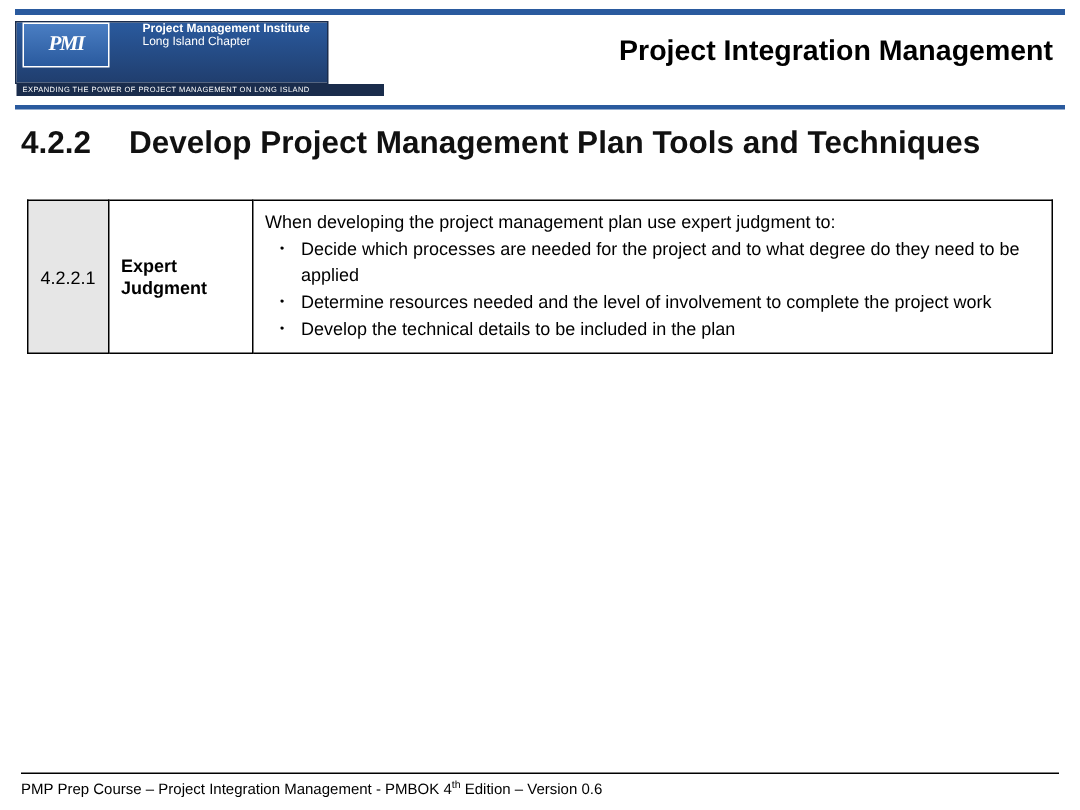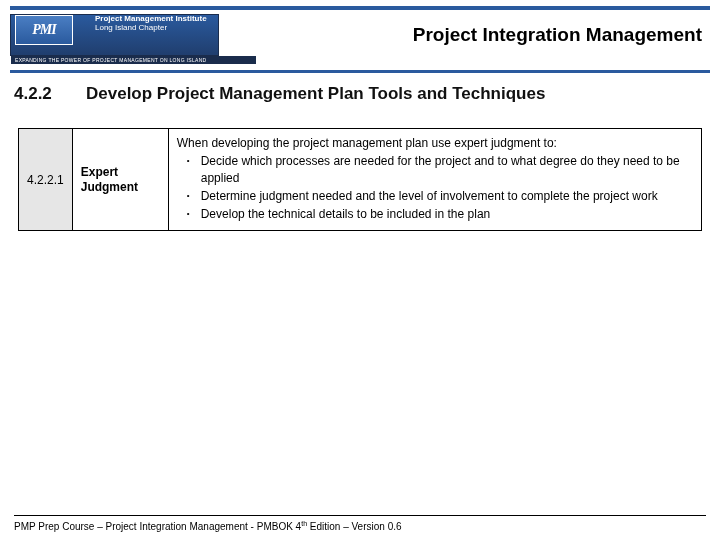--- a/index.html
+++ b/index.html
@@ -8,21 +8,21 @@
   .top-rule { height: 4px; background: #2a5a9e; margin: 6px 10px 0 10px; }
   .header { display: flex; align-items: center; padding: 4px 10px 0 10px; }
   .logo { width: 209px; height: 42px; background: linear-gradient(#2a5a9e,#203e6e); border:1px solid #1a2c4c; position: relative; display:flex; align-items:flex-start; }
   .logo-badge { width:58px; height:30px; margin-left:4px; background: linear-gradient(#4a7ec3,#2a5a9e); border:1px solid #fff; display:flex; align-items:center; justify-content:center; }
   .logo-badge span { color:#fff; font-weight:bold; font-size:14px; font-style:italic; letter-spacing:-1px; font-family: Georgia, serif; }
   .logo-text { color:#fff; font-size:8px; line-height:1.1; margin-left:22px; font-family: Arial, sans-serif; }
   .logo-text .l1 { font-weight:bold; }
   .logo-tag { position:absolute; bottom:-9px; left:0; width:245px; background:#1a2c4c; color:#fff; font-size:5px; letter-spacing:0.3px; padding:1px 4px; font-family: Arial, sans-serif; }
   .slide-title { flex:1; text-align:right; font-weight:bold; font-size:19px; padding-right:8px; font-family: Verdana, sans-serif; margin-left: 24px; }
   .mid-rule { height:3px; background:#2a5a9e; margin:14px 10px 0 10px; }
-  .subtitle { display:flex; padding:10px 18px 0 14px; font-weight:bold; font-size:17px; color:#111; line-height:1.25; font-family: Verdana, sans-serif; }
+  .subtitle { display:flex; padding:10px 18px 0 14px; font-weight:bold; font-size:21px; color:#111; line-height:1.25; font-family: Verdana, sans-serif; }
   .subtitle .num { width:72px; flex:none; }
   .content { padding: 24px 18px 0 18px; }
   table.tt { border-collapse: collapse; width: 100%; }
   table.tt td { border:1px solid #000; vertical-align: middle; padding:6px 8px; font-size:12px; }
   td.c-num { width:52px; background:#e6e6e6; font-family: Arial, sans-serif; font-size:12px; font-weight:normal; }
   td.c-name { width:96px; font-weight:bold; font-family: Arial, sans-serif; font-size:13px; line-height:1.2; }
   td.c-desc { font-family: Arial, sans-serif; font-size:12.5px; line-height:1.35; }
   td.c-desc ul { list-style:none; margin:2px 0 0 0; padding:0; }
   td.c-desc li { position:relative; padding-left:24px; margin:2px 0; }
   td.c-desc li::before { content:"•"; position:absolute; left:10px; top:3px; font-size:8px; color:#000; }
@@ -62,21 +62,21 @@
   <div class="content">
     <table class="tt">
       <tbody>
           <tr>
         <td class="c-num">4.2.2.1</td>
         <td class="c-name">Expert Judgment</td>
         <td class="c-desc">
           <div>When developing the project management plan use expert judgment to:</div>
           <ul>
             <li>Decide which processes are needed for the project and to what degree do they need to be applied</li>
-            <li>Determine judgment needed and the level of involvement to complete the project work</li>
+            <li>Determine resources needed and the level of involvement to complete the project work</li>
             <li>Develop the technical details to be included in the plan</li>
           </ul>
         </td>
       </tr>
     </tbody>
       </table>
   </div>
 
   <div class="footer">
     <div class="footer-rule"></div>

